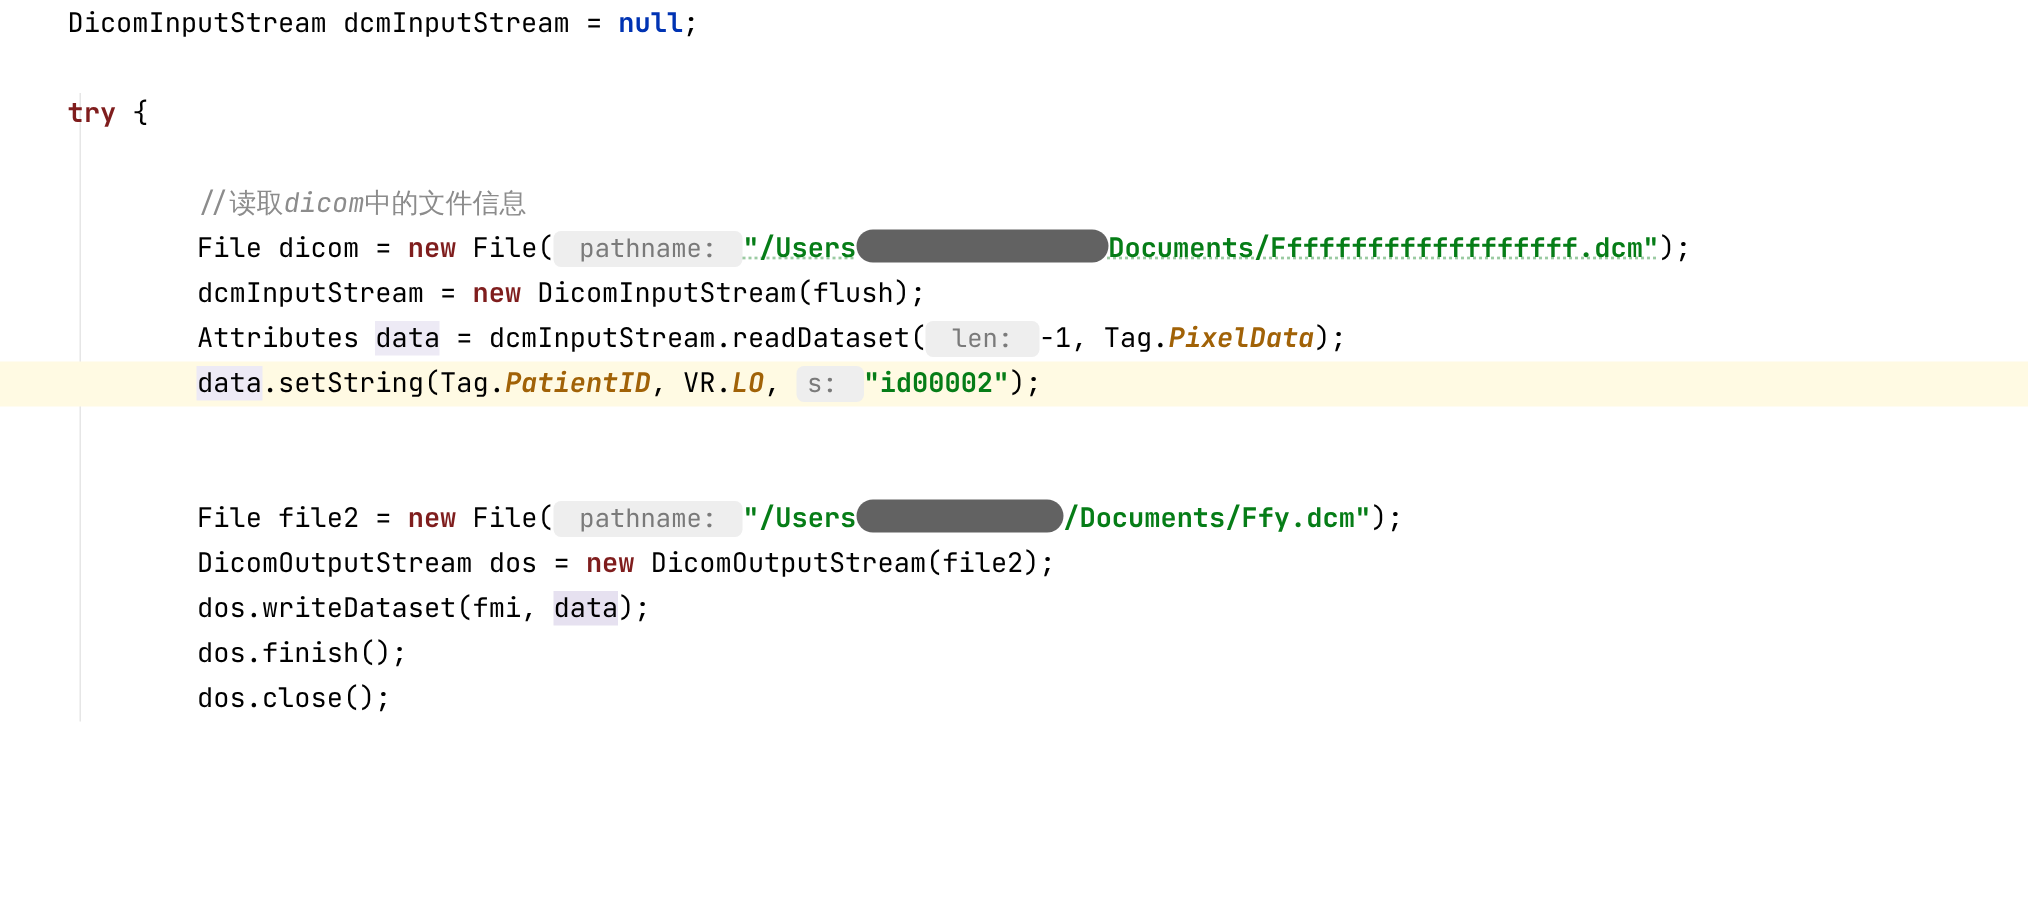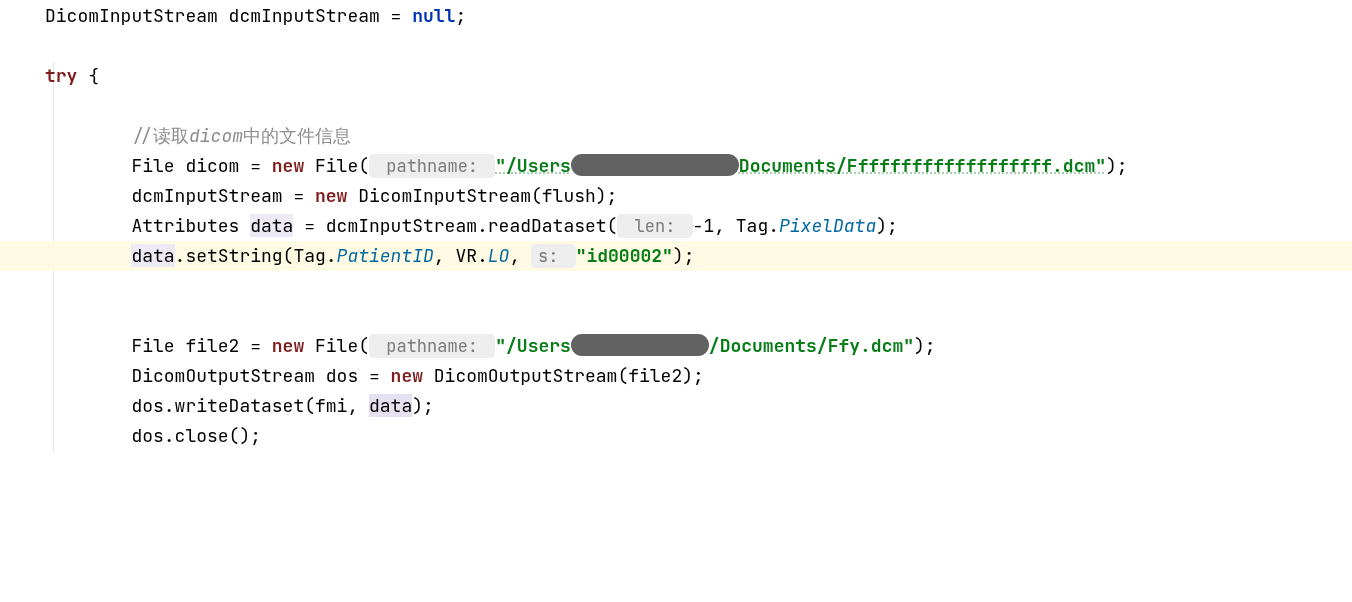--- a/index.html
+++ b/index.html
@@ -41,21 +41,21 @@
   .comment-italic { font-style: italic; }
   .str { color: #067d17; font-weight: bold; }
   .str-path { color: #067d17; font-weight: bold; text-decoration: underline; text-decoration-style: dotted; text-decoration-color: rgba(6,125,23,0.4); }
   .param-hint {
     background: #eeeeee;
     color: #7a7a7a;
     border-radius: 5px;
     padding: 1px 7px 1px 7px;
     font-size: 17px;
   }
-  .static-member { color: #0369a1; font-weight: normal; font-style: italic; }
+  .static-member { color: #a16207; font-weight: bold; font-style: italic; }
   .hl-var { background: #edeaf5; color: #000; }
   .hl-var-usage { background: #e6e1f0; }
   .redact {
     display: inline-block;
     background: #626262;
     border-radius: 11px;
     height: 22px;
     vertical-align: middle;
     position: relative;
     top: -2px;
@@ -90,17 +90,18 @@
 
   <div class="line"> </div>
   <div class="line"> </div>
 
   <div class="line"><span>        File file2 = </span><span class="kw">new</span><span> File(</span><span class="param-hint"> pathname: </span><span class="str">"/Users</span><span class="redact w140"></span><span class="str">/Documents/Ffy.dcm"</span><span>);</span></div>
 
   <div class="line"><span>        DicomOutputStream dos = </span><span class="kw">new</span><span> DicomOutputStream(file2);</span></div>
 
   <div class="line"><span>        dos.writeDataset(fmi, </span><span class="hl-var-usage">data</span><span>);</span></div>
 
+  <div class="line"><span>        dos.finish();</span></div>
 
 
   <div class="line"><span>        dos.close();</span></div>
 
 </div>
 
 </body></html>

